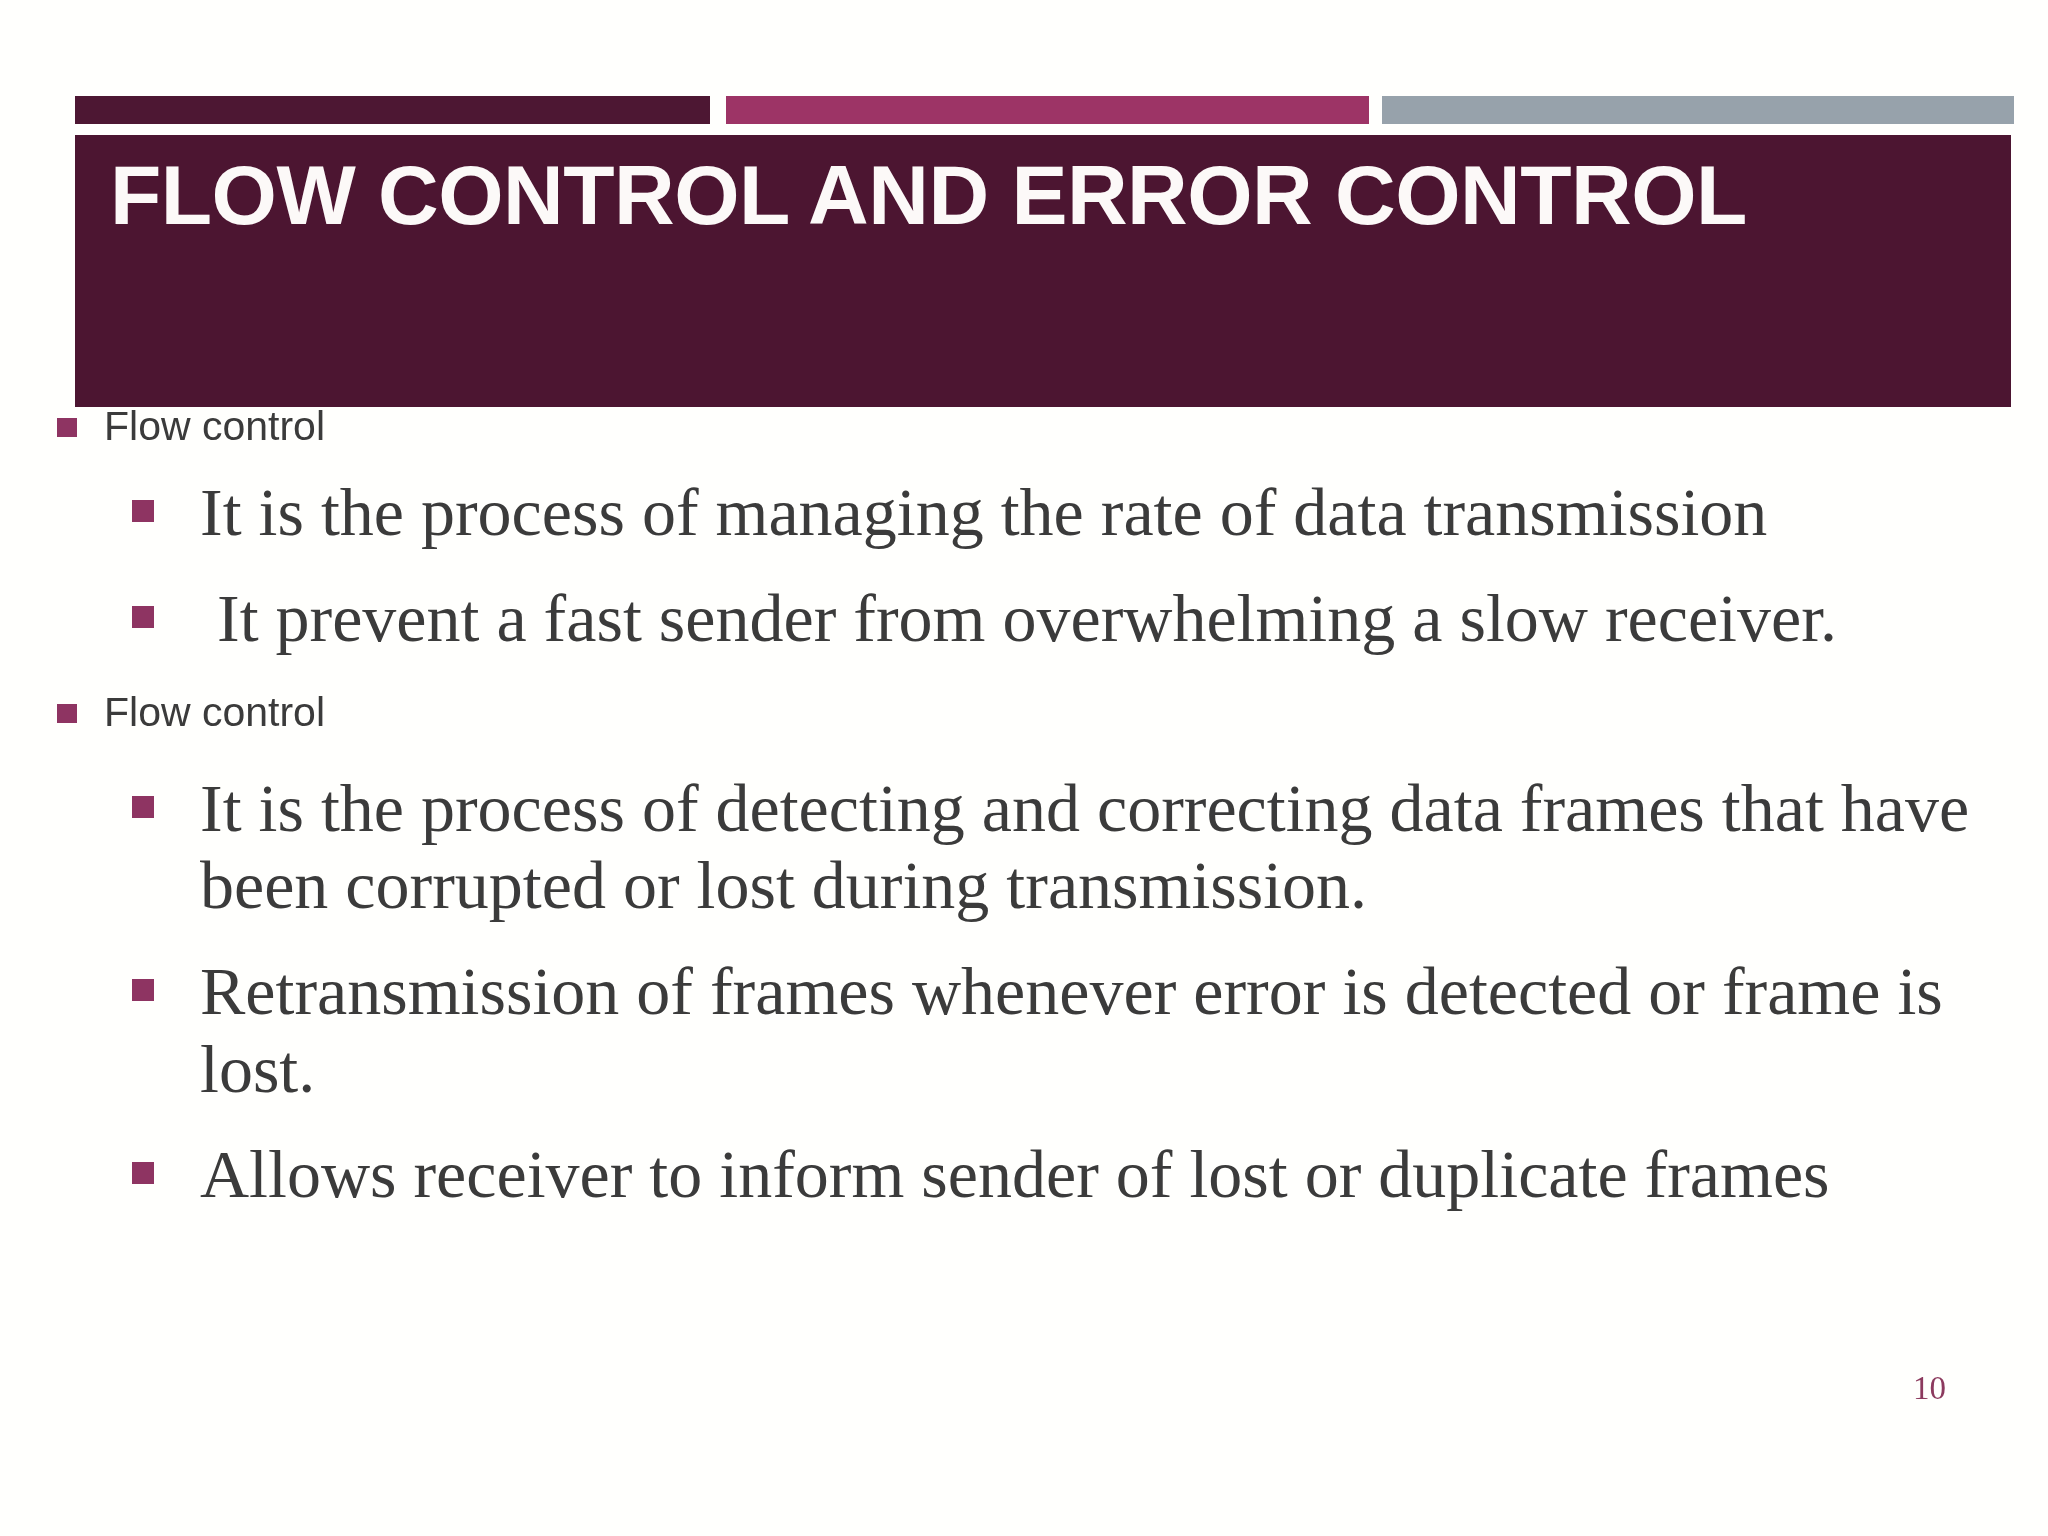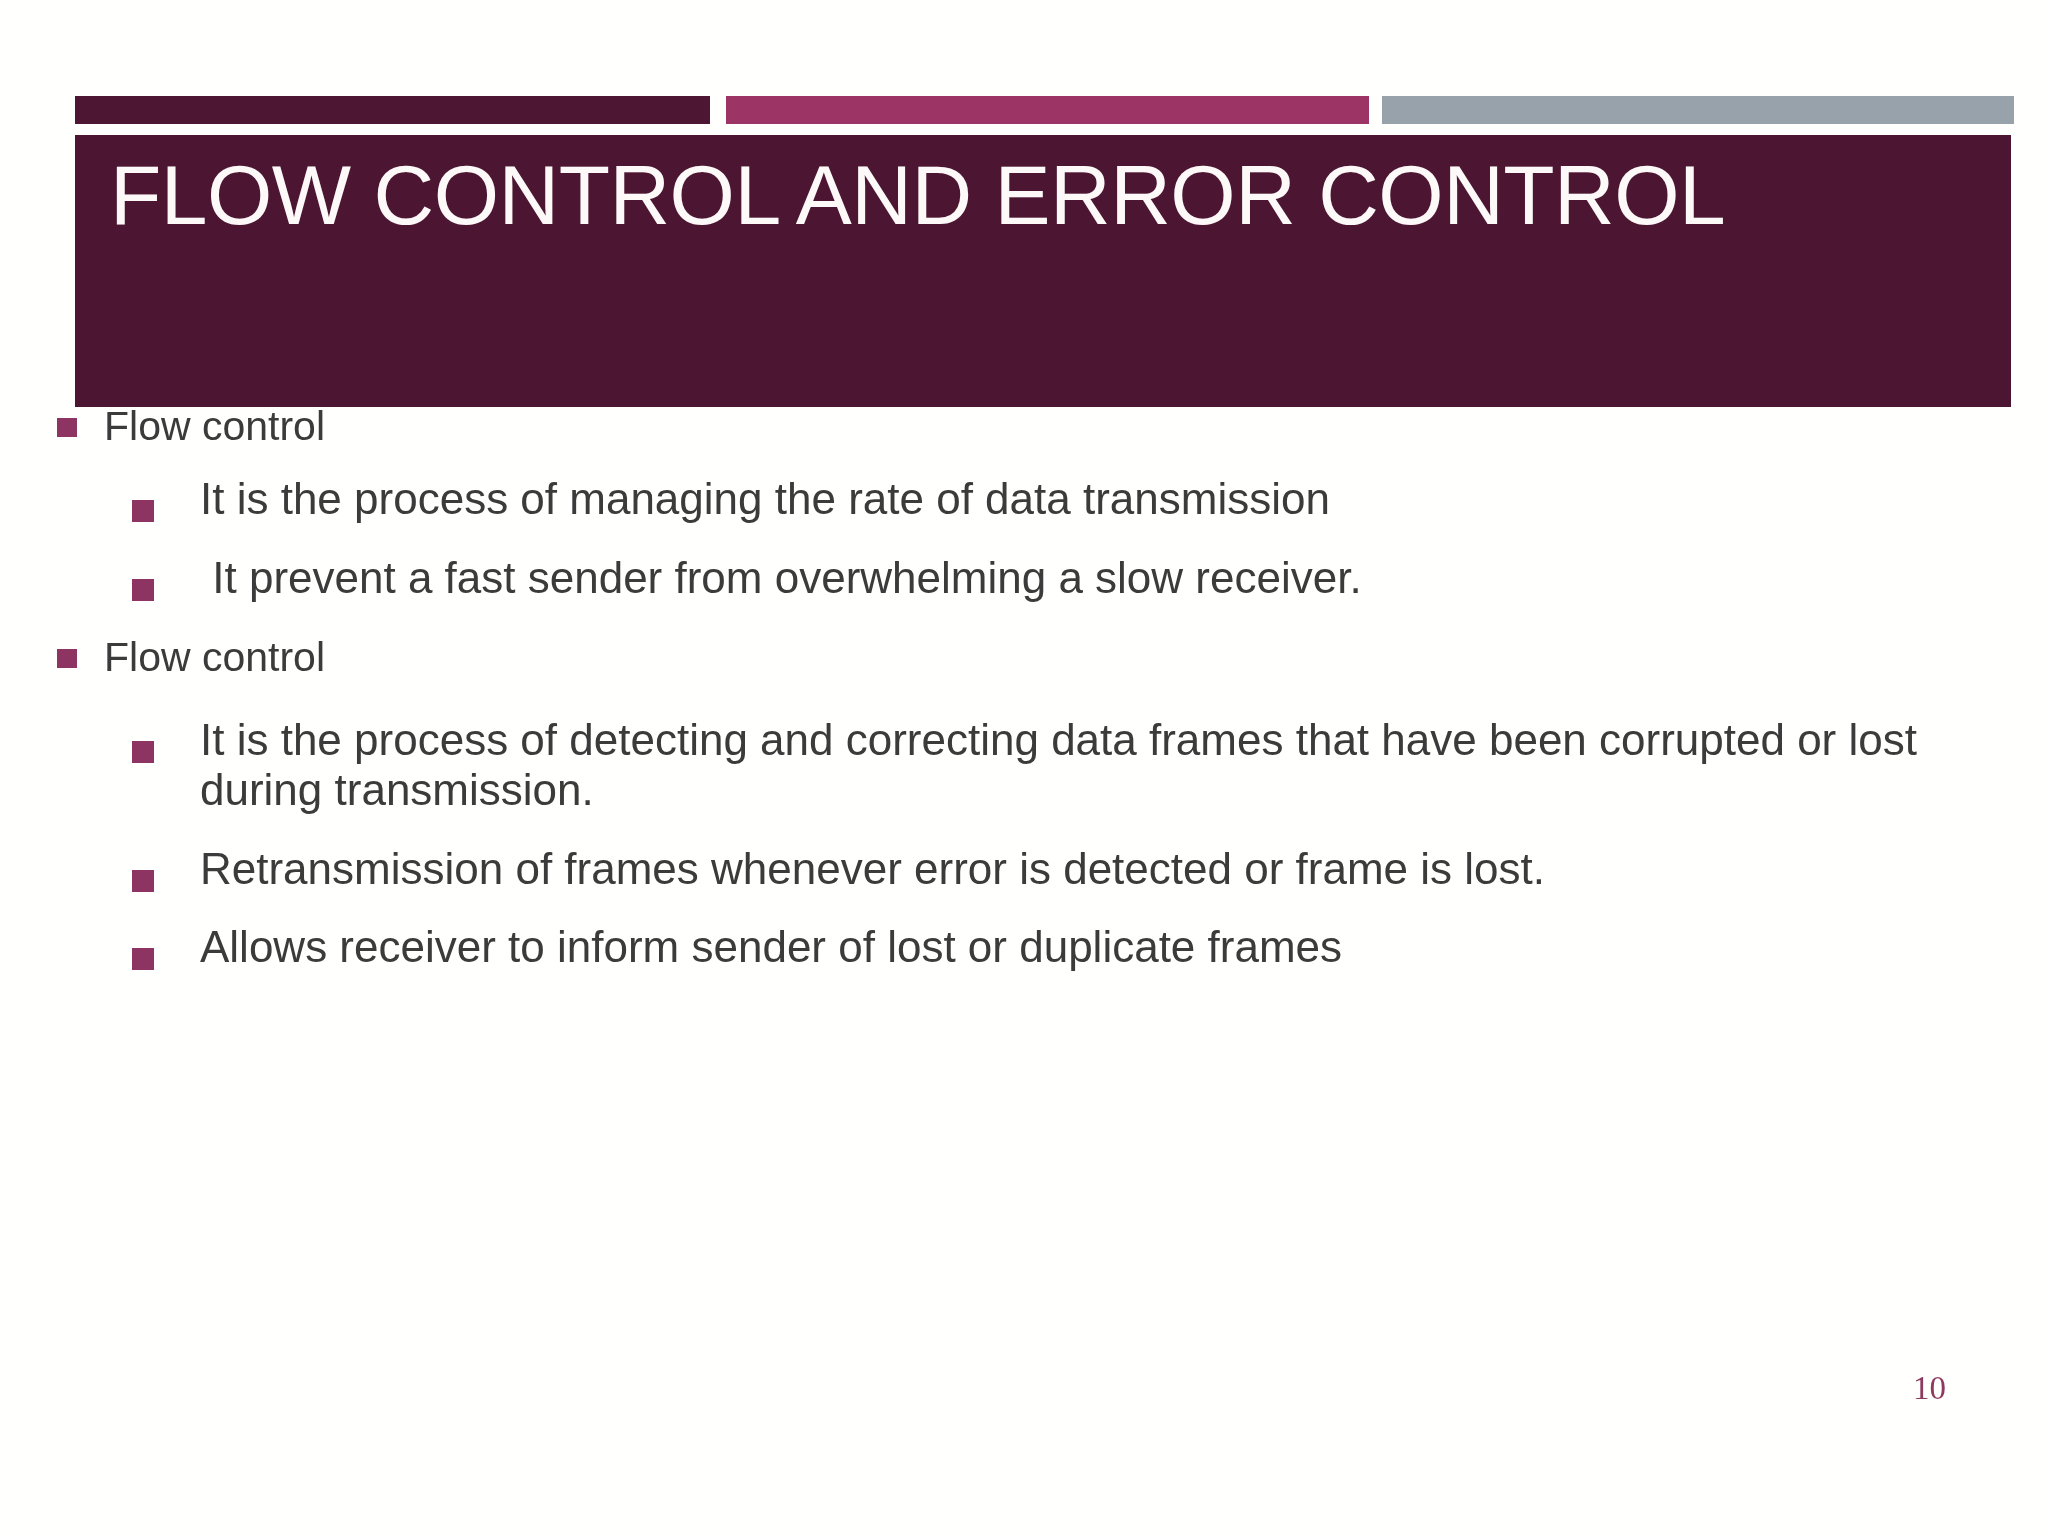--- a/index.html
+++ b/index.html
@@ -49,21 +49,21 @@
     height: 272px;
     background: #4C1531;
     box-sizing: border-box;
     padding: 8px 0 0 35px;
   }
   .title-text {
     color: #FCF9F8;
     font-family: "Liberation Sans", sans-serif;
     font-size: 84px;
     line-height: 1.26;
-    font-weight: 400;
+    font-weight: 700;
     letter-spacing: -0.5px;
     white-space: pre-wrap;
     margin: 0;
   }
 
   
   .body {
     position: absolute;
     left: 0;
     top: 400px;
@@ -99,24 +99,24 @@
   }
   .lvl2 .sq {
     position: absolute;
     left: 132px;
     top: 26px;
     width: 22px;
     height: 22px;
     background: #8E3462;
   }
   .lvl2 .txt {
-    font-size: 44px;
+    font-size: 68px;
     line-height: 1.14;
     color: #3B3B3B;
-    font-family: Liberation Sans, sans-serif;
+    font-family: Liberation Serif, serif;
     white-space: pre-wrap;
   }
 
   .sp-small { height: 14px; }
   .sp-mid   { height: 24px; }
 
   
   .page-num {
     position: absolute;
     left: 1913px;

